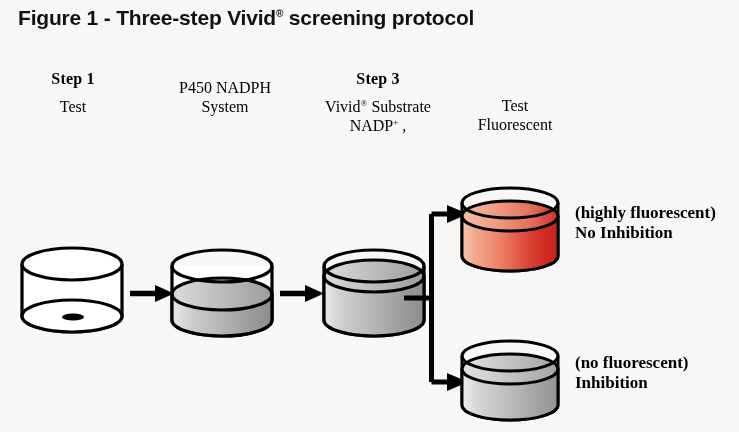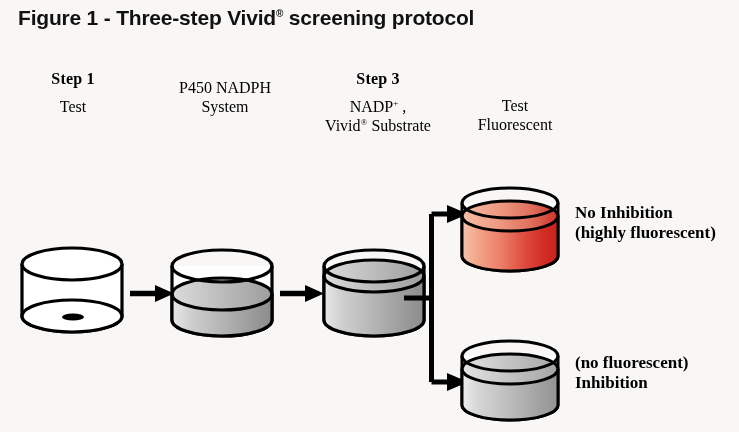--- a/index.html
+++ b/index.html
@@ -96,22 +96,22 @@
   <div class="abs step-block" style="left:155px; top:70px; width:140px;">
     <div class="step-caption">
       <div>P450 NADPH</div>
       <div>System</div>
     </div>
   </div>
 
   <div class="abs step-block" style="left:303px; top:70px; width:150px;">
     <div class="step-heading">Step 3</div>
     <div class="step-caption">
+      <div><span>Vivid</span><sup>®</sup><span> Substrate</span></div>
       <div><span>NADP</span><sup>+</sup><span> ,</span></div>
-      <div><span>Vivid</span><sup>®</sup><span> Substrate</span></div>
     </div>
   </div>
 
   <div class="abs read-caption" style="left:450px; top:97px; width:130px;">
     <div>Test</div>
     <div>Fluorescent</div>
   </div>
 
   <div class="vessel" style="left:18px; top:250px;">
     <svg width="108" height="92" viewBox="0 0 108 92">
@@ -233,22 +233,22 @@
 
       <ellipse cx="52" cy="26" rx="48" ry="15" fill="url(#grad-red-top)" stroke="#000000" stroke-width="3"></ellipse>
 
       <path d="M4,26 L4,66 A48,15 0 0 0 100,66 L100,26" fill="none" stroke="#000000" stroke-width="3" stroke-linejoin="round"></path>
 
       <ellipse cx="52" cy="13" rx="48" ry="15" fill="none" stroke="#000000" stroke-width="3"></ellipse>
     </svg>
   </div>
 
   <div class="abs outcome-label" style="left:575px; top:203px;">
+    <div>(highly fluorescent)</div>
     <div>No Inhibition</div>
-    <div>(highly fluorescent)</div>
   </div>
 
   <div class="vessel" style="left:458px; top:343px;">
     <svg width="104" height="84" viewBox="0 0 104 84">
       <defs>
         <linearGradient id="grad-gray-out" x1="0" y1="0" x2="1" y2="0">
           <stop offset="0%" stop-color="#efefef"></stop>
           <stop offset="16%" stop-color="#d6d6d6"></stop>
           <stop offset="50%" stop-color="#bcbcbc"></stop>
           <stop offset="80%" stop-color="#a2a2a2"></stop>

